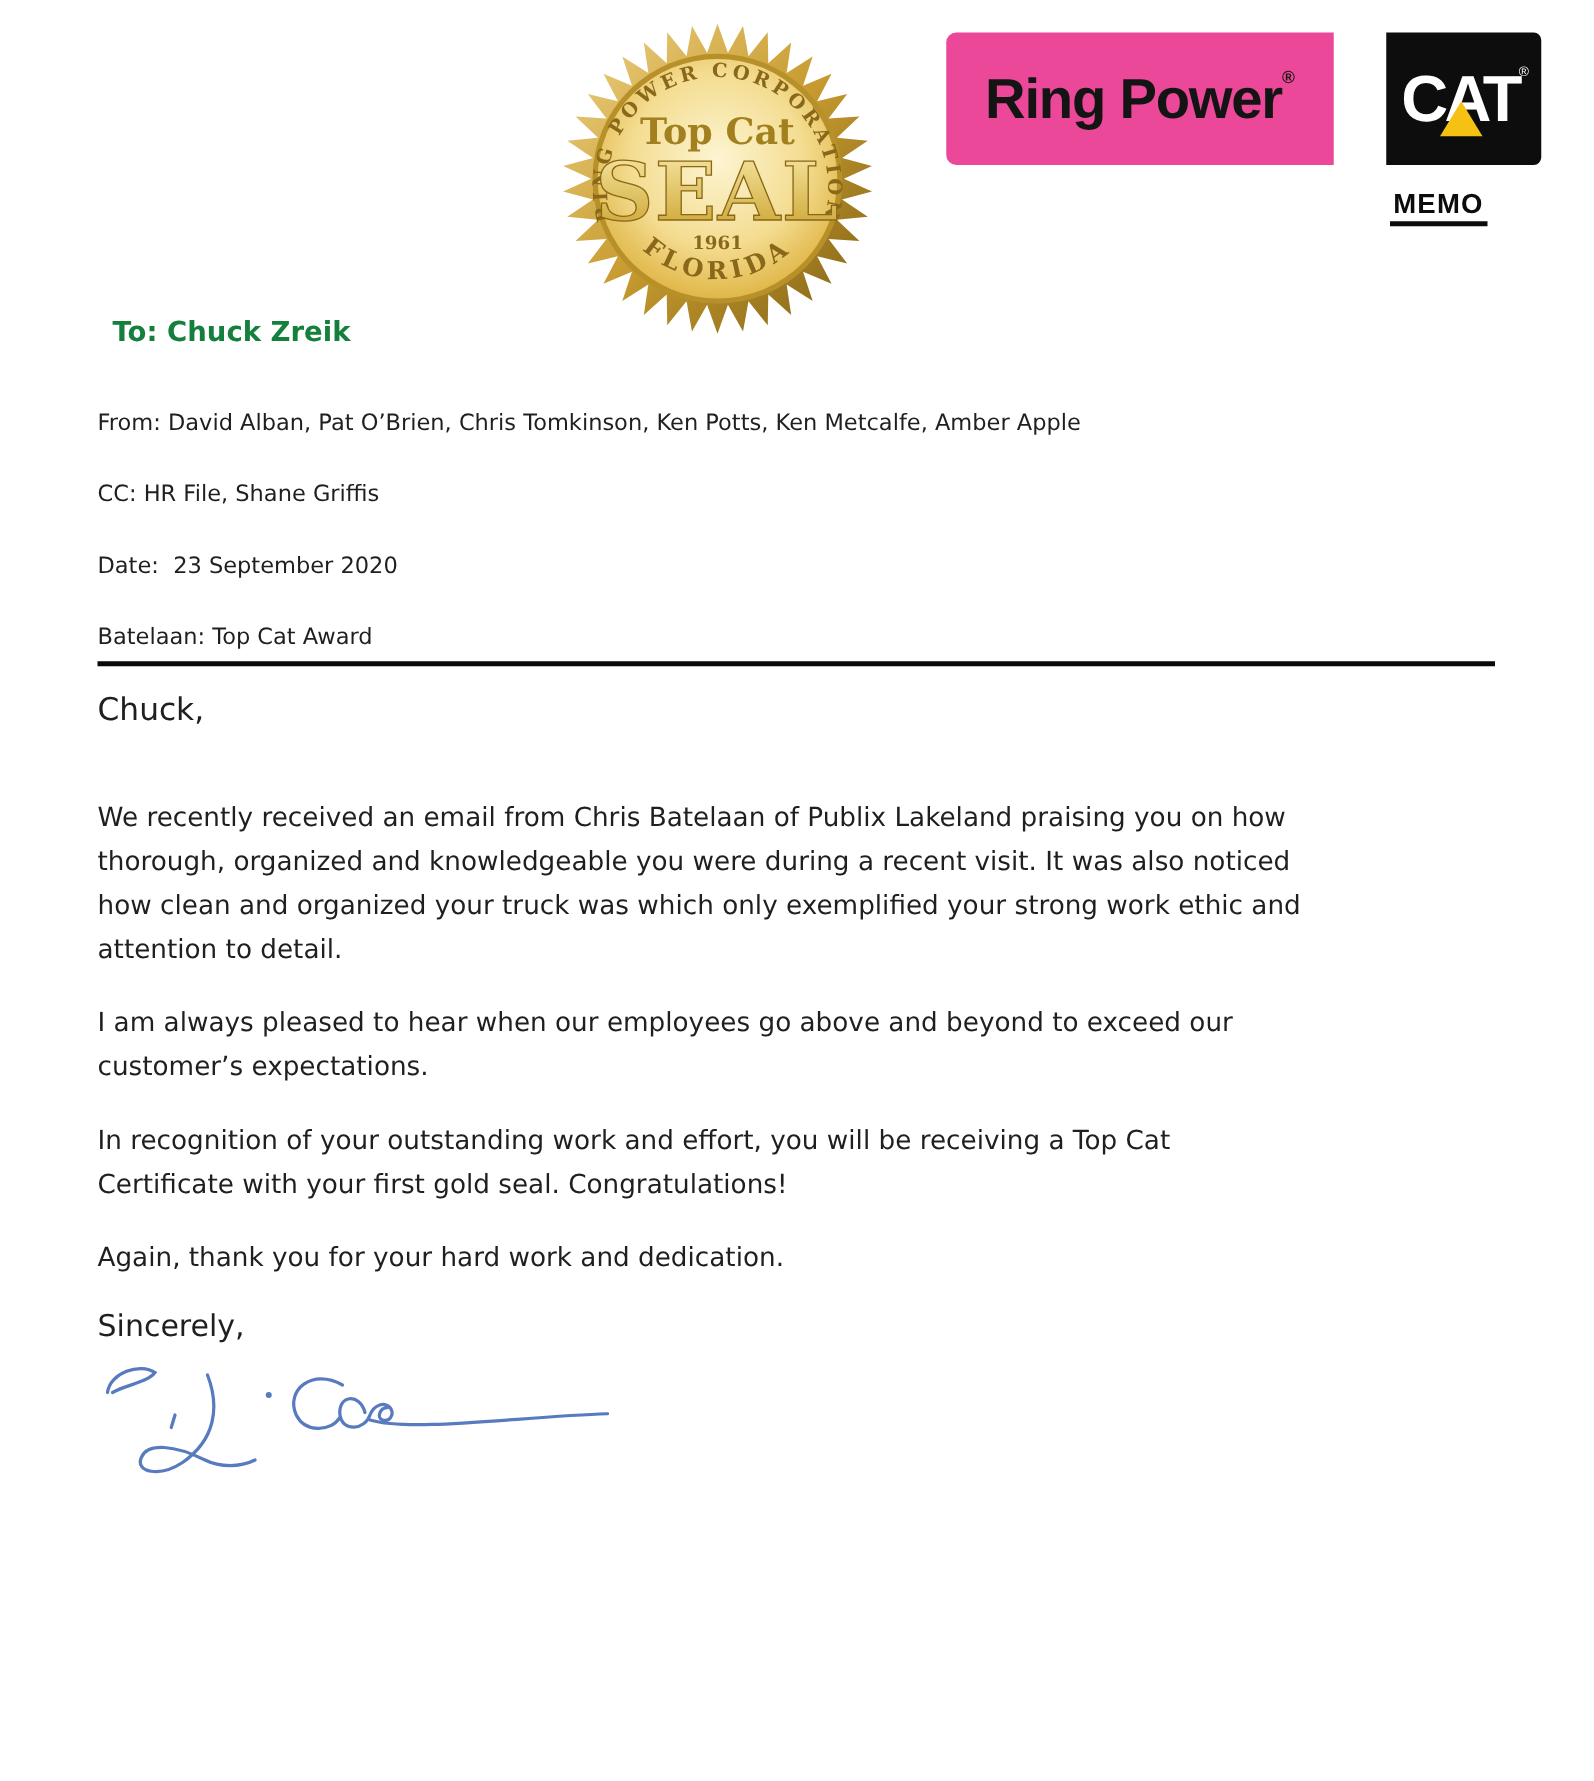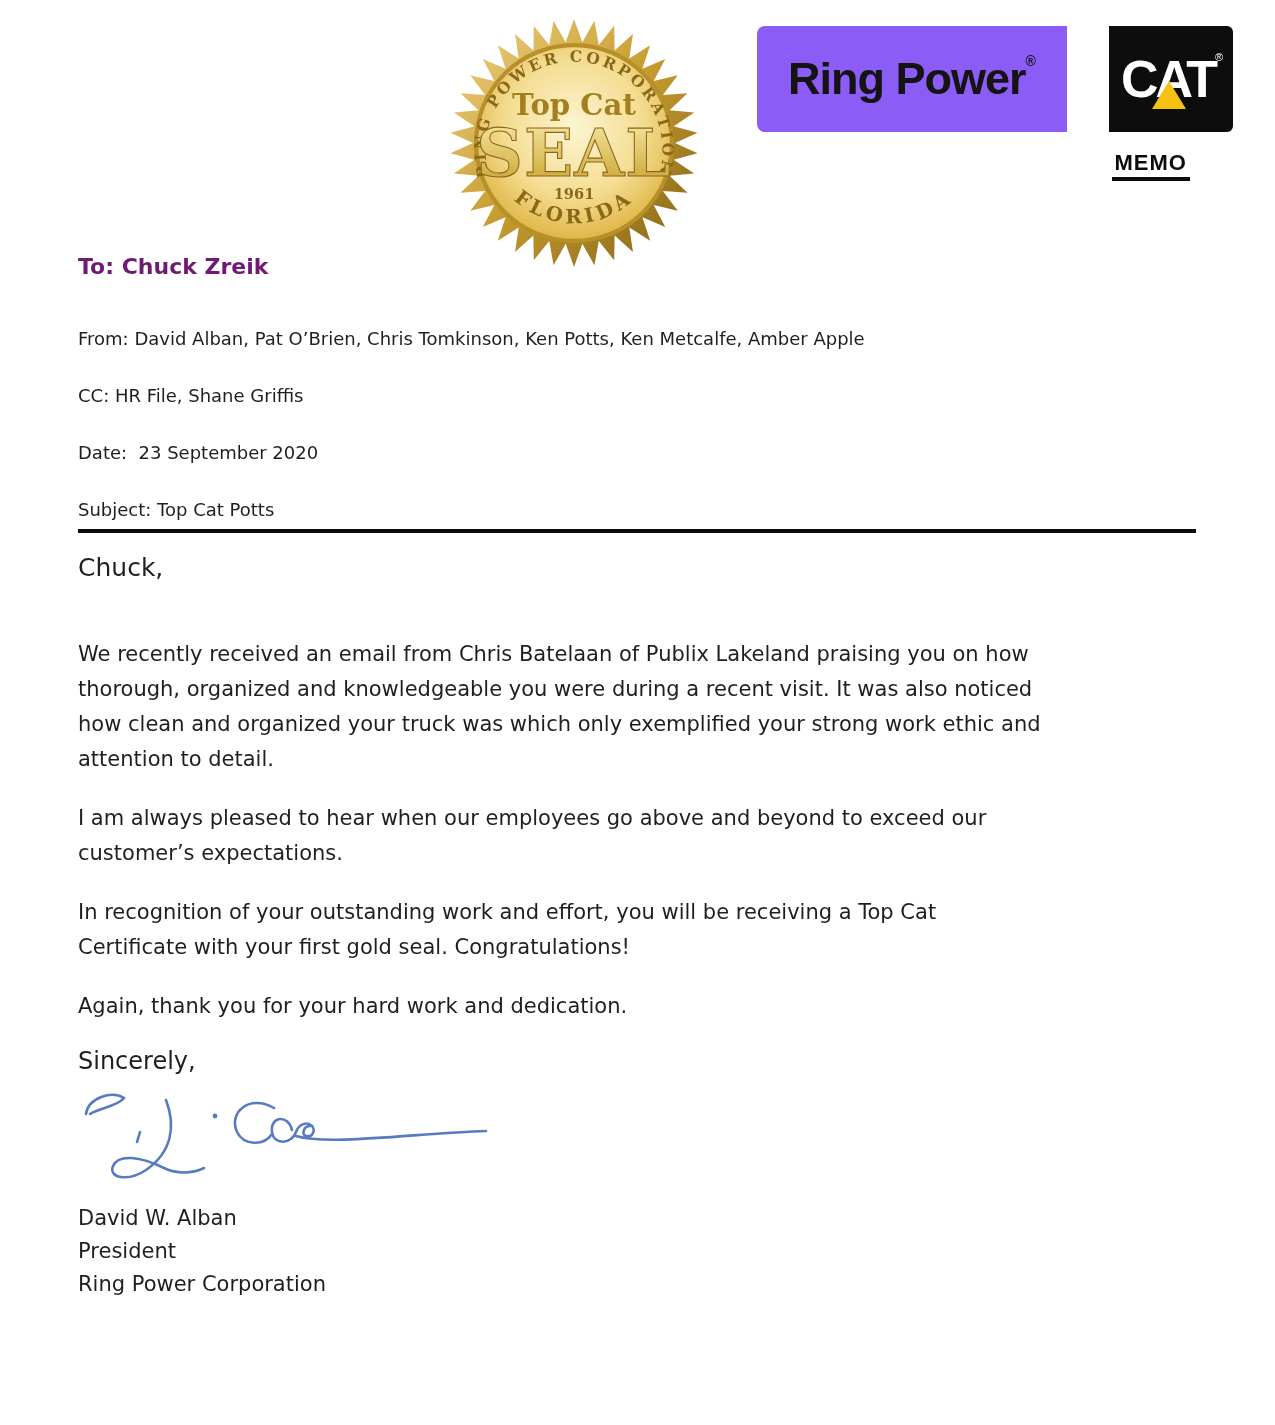--- a/index.html
+++ b/index.html
@@ -4,43 +4,43 @@
 <style>
   html,body{margin:0;padding:0;background:#fff;}
   .page{
     position:relative;width:1275px;height:1425px;background:#ffffff;
     font-family:"DejaVu Sans",sans-serif;color:#1f1f1f;overflow:hidden;
   }
   
   .seal-wrap{position:absolute;left:448px;top:18px;width:252px;height:250px;}
   .logo-row{position:absolute;left:757px;top:26px;display:flex;height:106px;}
   .logo-yellow{
-    width:310px;background:#8b5cf6;border-radius:8px 0 0 8px;
+    width:310px;background:#ec4899;border-radius:8px 0 0 8px;
     display:flex;align-items:center;justify-content:center;
   }
   .brand{
     font-family:"Liberation Sans",sans-serif;font-weight:bold;font-size:45px;
     letter-spacing:-1px;color:#141414;white-space:nowrap;
   }
   .brand .reg{font-size:14px;vertical-align:28px;letter-spacing:0;}
   .logo-black{
     width:124px;background:#0d0d0d;border-radius:0 6px 6px 0;
     display:flex;align-items:center;justify-content:center;margin-left:42px;
   }
   .memo-label{
     position:absolute;top:150px;right:85px;
     font-family:"Liberation Sans",sans-serif;font-weight:bold;font-size:22px;
     letter-spacing:1px;color:#0c0c0c;border-bottom:4px solid #0c0c0c;
     padding:0 3px 1px 3px;
   }
   
   .content{position:absolute;left:78px;top:254px;width:1118px;}
   .to-line{
-    color:#701a75;font-weight:bold;font-size:22px;line-height:26px;
-    margin:0 0 46px 0;white-space:pre-wrap;
+    color:#15803d;font-weight:bold;font-size:22px;line-height:26px;
+    margin:0 0 46px 12px;white-space:pre-wrap;
   }
   .meta-line{font-size:18px;line-height:26px;margin:0 0 31px 0;white-space:pre-wrap;}
   .meta-line.subject{margin-bottom:6px;}
   .rule{border:none;border-top:4px solid #0a0a0a;margin:0 0 22px 0;width:100%;}
   .salutation{font-size:25px;line-height:26px;margin:0 0 56px 0;}
   .para{font-size:21px;line-height:35px;margin:0 0 24px 0;white-space:pre-wrap;}
   .closing{font-size:24px;line-height:26px;margin:6px 0 12px 0;}
   .signature{display:block;margin:2px 0 4px 0;}
   .sig-block div{font-size:21px;line-height:33px;}
 </style>
@@ -98,21 +98,21 @@
     </div>
   </div>
 
   <div class="memo-label">MEMO</div>
 
   <div class="content">
     <p class="to-line">To: Chuck Zreik</p>
     <p class="meta-line">From: David Alban, Pat O’Brien, Chris Tomkinson, Ken Potts, Ken Metcalfe, Amber Apple</p>
     <p class="meta-line">CC: HR File, Shane Griffis</p>
     <p class="meta-line">Date:  23 September 2020</p>
-    <p class="meta-line subject">Subject: Top Cat Potts</p>
+    <p class="meta-line subject">Batelaan: Top Cat Award</p>
     <hr class="rule">
 
     <p class="salutation">Chuck,</p>
     <p class="para">We recently received an email from Chris Batelaan of Publix Lakeland praising you on how
 thorough, organized and knowledgeable you were during a recent visit. It was also noticed
 how clean and organized your truck was which only exemplified your strong work ethic and
 attention to detail.</p>
     <p class="para">I am always pleased to hear when our employees go above and beyond to exceed our
 customer’s expectations.</p>
     <p class="para">In recognition of your outstanding work and effort, you will be receiving a Top Cat
@@ -125,20 +125,15 @@
         <path d="M8,28 C10,12 34,4 46,12 C40,20 22,22 12,28"></path>
         <path d="M62,46 l-3,10"></path>
         <path d="M88,14 C98,40 94,66 68,84 C50,96 30,92 35,80 C40,68 62,70 86,82 C98,88 114,88 126,82"></path>
         <circle cx="137" cy="30" r="2.4" fill="#4a70ba" stroke="none"></circle>
         <path d="M196,22 C172,8 150,26 159,46 C166,60 186,60 194,48"></path>
         <path d="M214,44 C210,28 192,30 194,46 C196,60 214,58 218,46 C221,38 229,35 234,40 C238,45 234,52 228,50 C223,48 226,40 232,40"></path>
         <path d="M218,50 C252,60 340,47 408,45"></path>
       </g>
     </svg>
 
-    <div class="sig-block">
-      <div>David W. Alban</div>
-      <div>President</div>
-      <div>Ring Power Corporation</div>
-    </div>
   </div>
 
 </div>
 
 </body></html>

